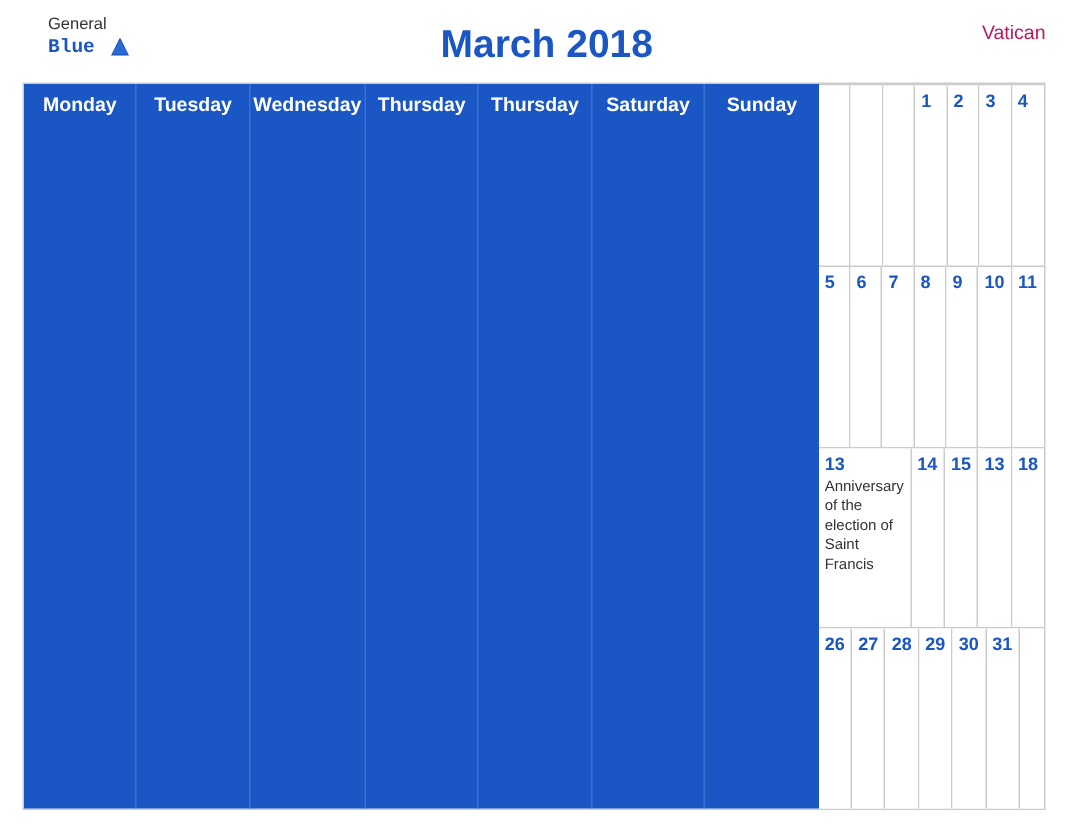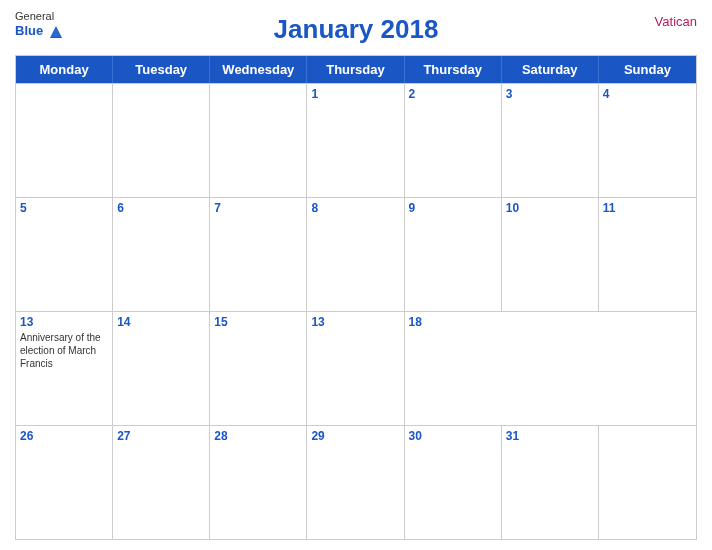--- a/index.html
+++ b/index.html
@@ -17,58 +17,60 @@
       display: flex;
       flex-direction: column;
     }
     .header {
       display: flex;
       align-items: center;
       justify-content: center;
       position: relative;
       margin-bottom: 6px;
       padding: 4px 0;
+      margin-left: 17px;
     }
     .logo {
       position: absolute;
       left: 0;
       top: 0;
       display: flex;
       flex-direction: column;
       align-items: flex-start;
     }
     .logo-general {
       font-size: 11px;
       color: #333;
       font-weight: normal;
       line-height: 1.2;
     }
     .logo-blue {
       font-size: 13px;
       color: #1a56c4;
       font-weight: bold;
       line-height: 1.2;
+      font-family: Liberation Mono, monospace;
     }
     .calendar-title {
       font-size: 26px;
       font-weight: bold;
       color: #1a56c4;
       text-align: center;
     }
     .country-label {
       position: absolute;
       right: 0;
       top: 4px;
       font-size: 13px;
       color: #be185d;
     }
     .calendar-grid {
       flex: 1;
       display: flex;
-      flex-direction: column;
+      flex-direction: row;
       border: 1px solid #ccc;
     }
     .day-headers {
       display: grid;
       grid-template-columns: repeat(7, 1fr);
       background: #1a56c4;
     }
     .day-header {
       color: white;
       text-align: center;
@@ -125,21 +127,21 @@
     <div class="logo">
       <span class="logo-general">General</span>
       <span class="logo-blue">
         <span>Blue</span>
         <svg width="16" height="16" viewBox="0 0 16 16" style="vertical-align:middle; margin-left:1px;">
           <polygon points="8,2 14,14 2,14" fill="#1a56c4"></polygon>
           <polygon points="8,4 13,13 3,13" fill="#2a6ad4"></polygon>
         </svg>
       </span>
     </div>
-    <h1 class="calendar-title">January 2018</h1>
+    <h1 class="calendar-title">March 2018</h1>
     <span class="country-label">Vatican</span>
   </div>
 
   <div class="calendar-grid">
     <div class="day-headers">
     <div class="day-header">Monday</div>
         <div class="day-header">Tuesday</div>
         <div class="day-header">Wednesday</div>
         <div class="day-header">Thursday</div>
         <div class="day-header">Thursday</div>
@@ -183,21 +185,21 @@
           <div class="day-cell">
             <div class="day-number">10</div>
           </div>
           <div class="day-cell">
             <div class="day-number">11</div>
           </div>
         </div>
         <div class="week-row">
           <div class="day-cell">
             <div class="day-number">13</div>
-            <div class="day-event">Anniversary of the election of March Francis</div>
+            <div class="day-event">Anniversary of the election of Saint Francis</div>
           </div>
           <div class="day-cell">
             <div class="day-number">14</div>
           </div>
           <div class="day-cell">
             <div class="day-number">15</div>
           </div>
           <div class="day-cell">
             <div class="day-number">13</div>
           </div>

